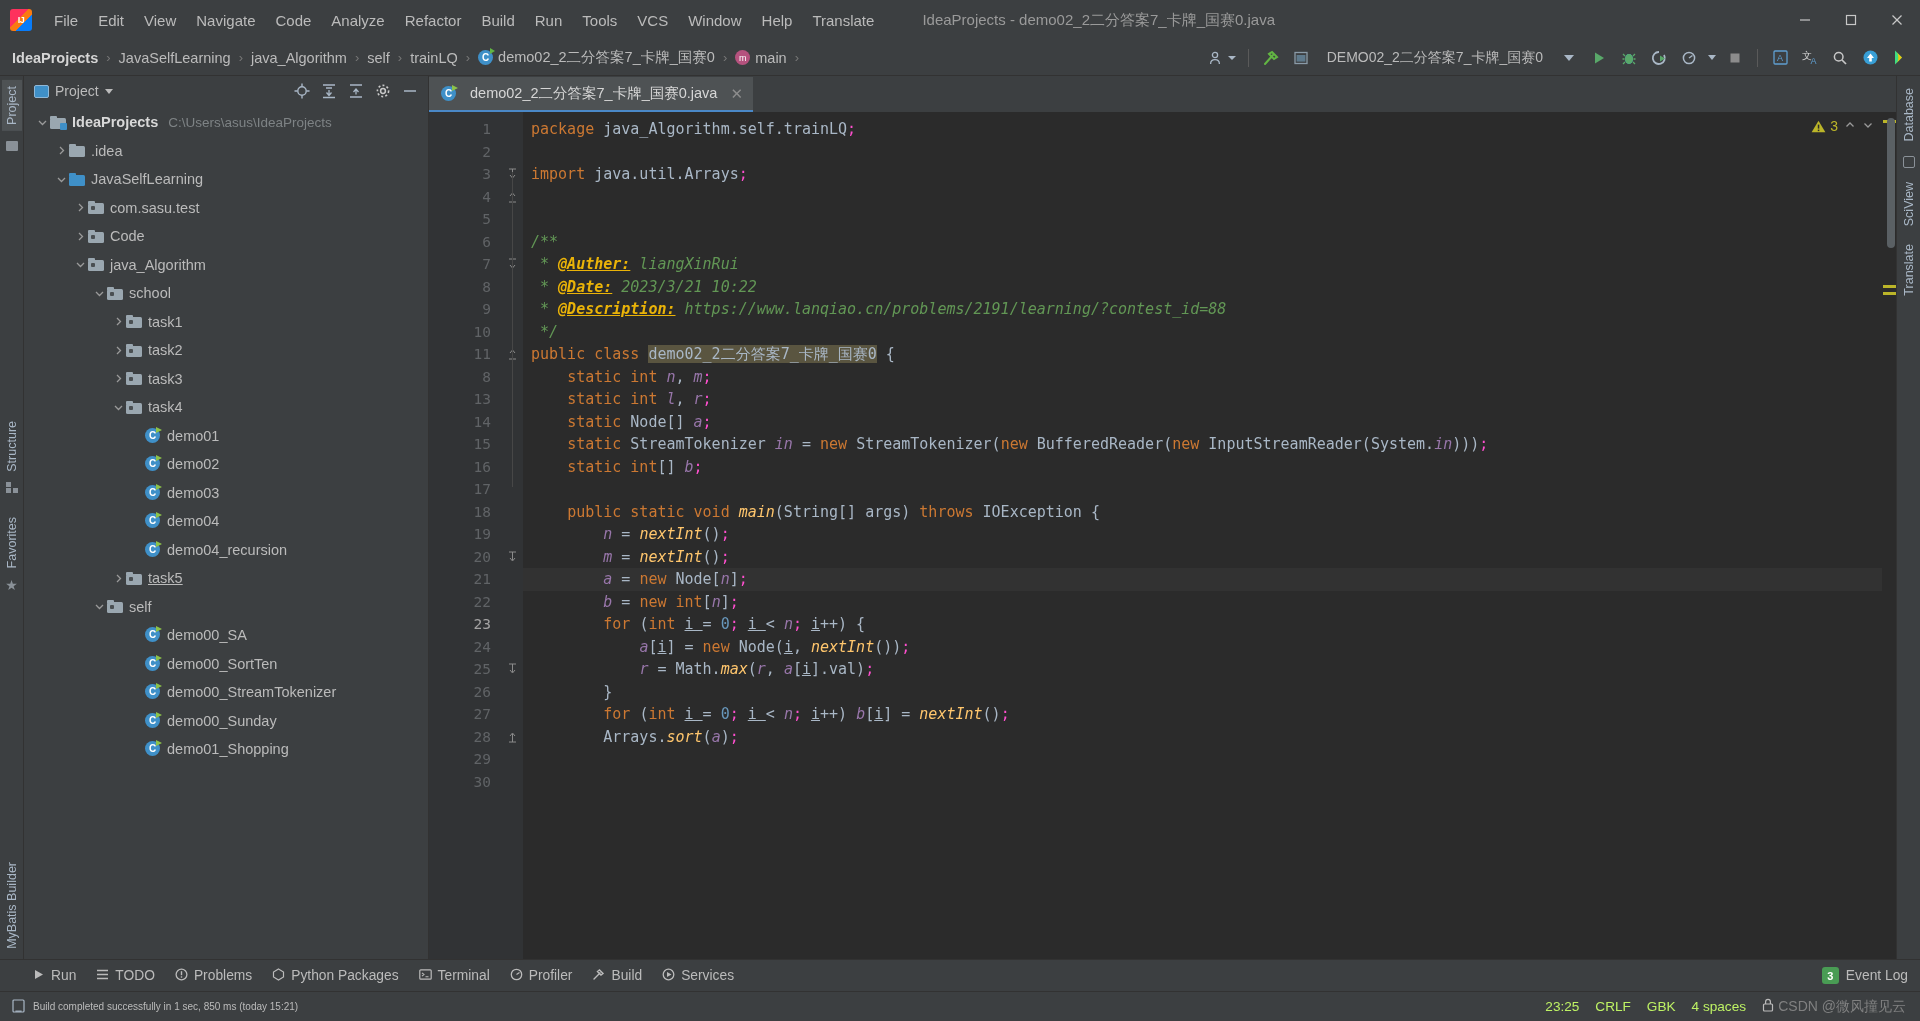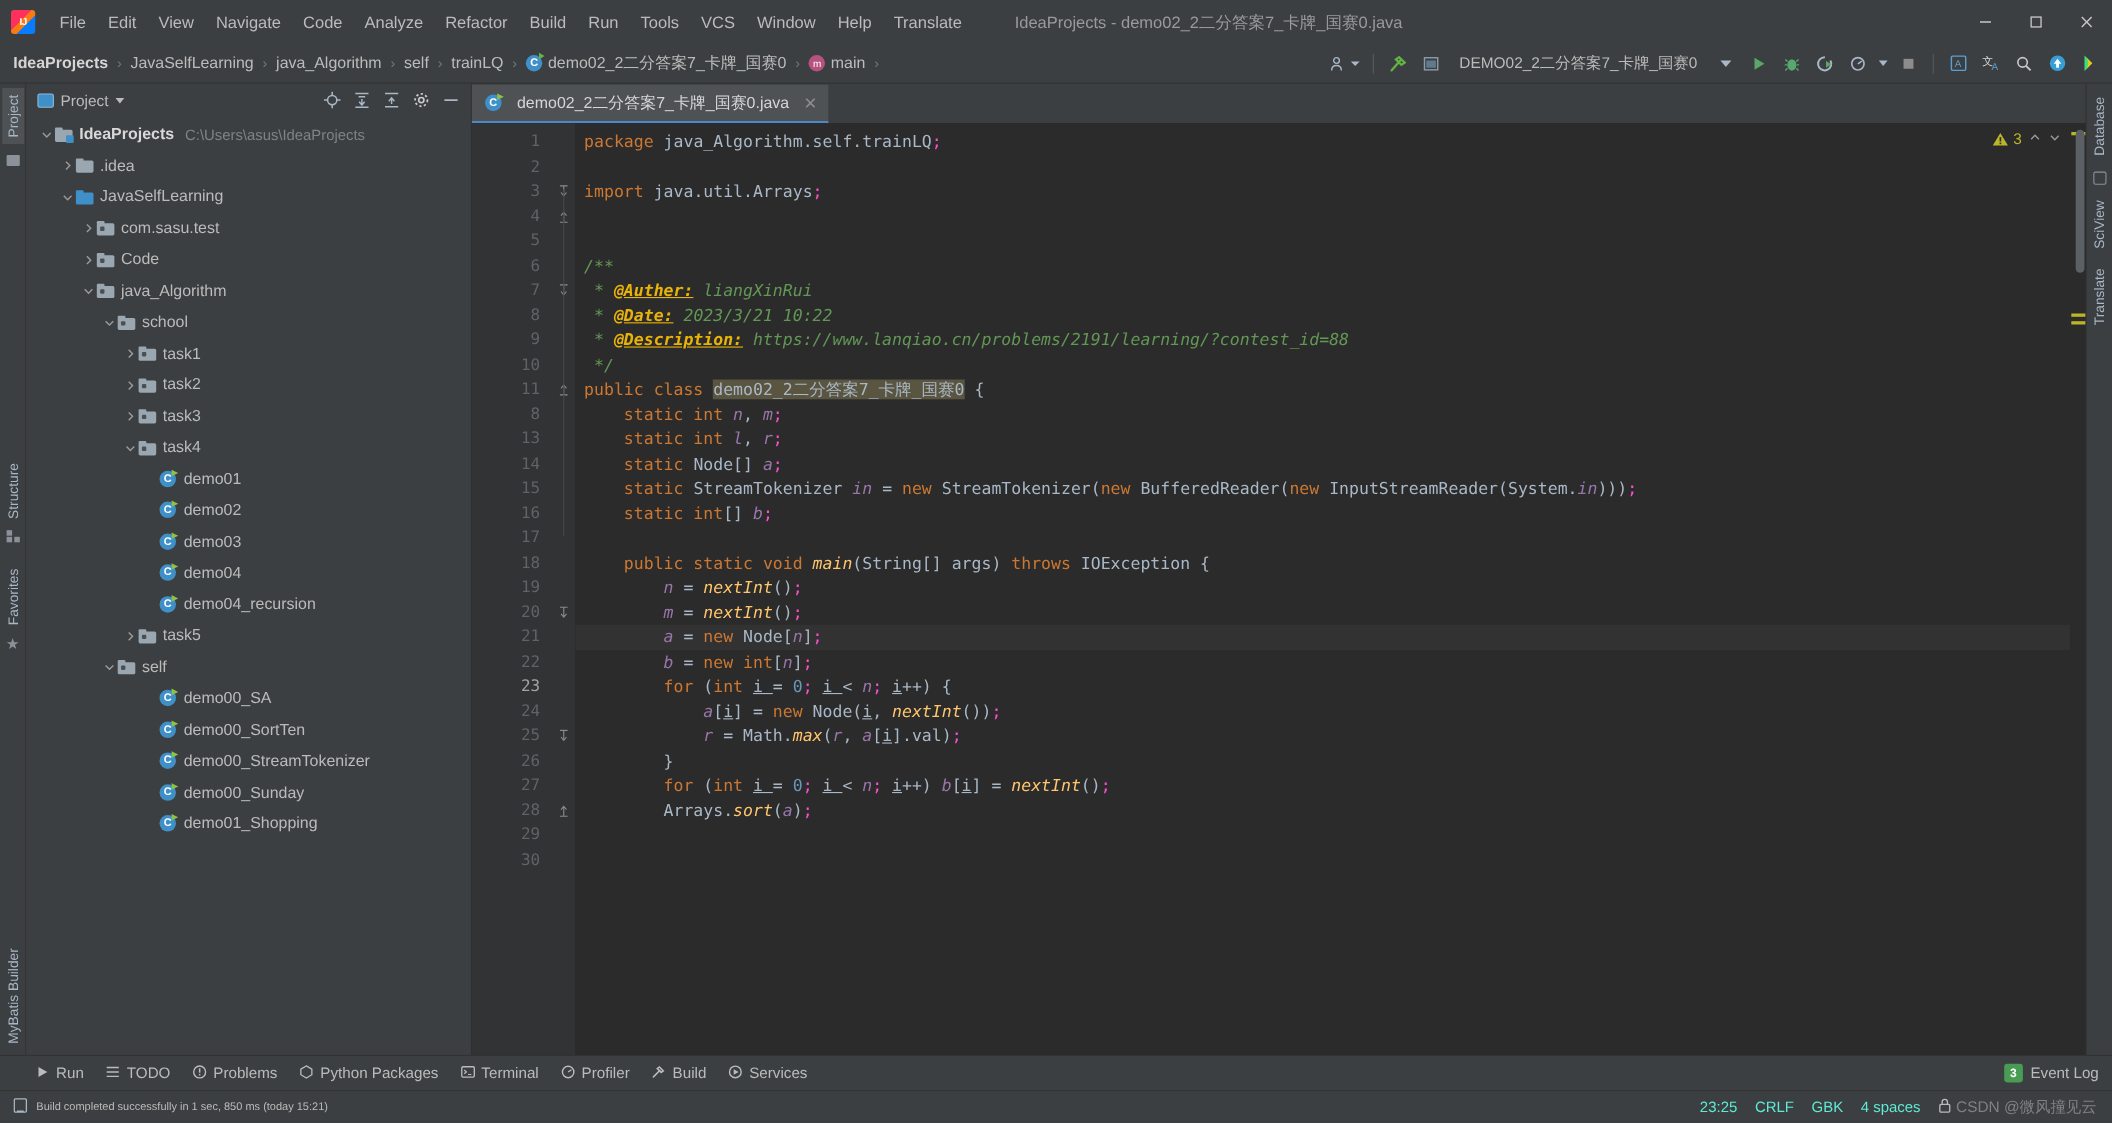--- a/index.html
+++ b/index.html
@@ -223,21 +223,21 @@
     width: 17px; height: 17px; border-radius: 3px; background: #499c54; color: #fff;
     font-size: 11px; display: flex; align-items: center; justify-content: center; font-weight: bold;
   }
 
   
   .statusbar {
     height: 30px; background: #3c3f41; display: flex; align-items: center;
     padding: 0 10px 0 12px; flex: 0 0 30px; border-top: 1px solid #323232; position: relative;
   }
   .status-msg { color: #bbbbbb; font-size: 10px; display:flex; align-items:center; gap:8px;}
-  .status-right { margin-left: auto; display: flex; align-items: center; gap: 16px; color: #5eead4; font-size: 13.6px;}
+  .status-right { margin-left: auto; display: flex; align-items: center; gap: 16px; color: #bef264; font-size: 13.6px;}
   .watermark {
     position: absolute; right: 14px; color: #8c8c8c; font-size: 14px; opacity: 0.85; white-space: nowrap;
     pointer-events:none;
   }
   .gicon { display:inline-block; }
 </style>
 </head>
 <body>
 
 <div class="app">
@@ -639,21 +639,21 @@
             </span>
             <span class="tlabel">demo04</span>
           </div>
           <div class="trow" style="padding-left: 105px;">
             <span class="tw"></span>
             <span class="cls-ic">
               <span class="c-circ">C</span>
             </span>
             <span class="tlabel">demo04_recursion</span>
           </div>
-          <div class="trow" style="padding-left: 86px;">
+          <div class="trow" style="padding-left: 86px; text-decoration: underline;">
             <span class="tw">
               <svg width="9" height="9" viewBox="0 0 9 9">
                 <path d="M3 1 L6.5 4.5 L3 8" stroke="#9a9a9a" stroke-width="1.3" fill="none"></path>
               </svg>
             </span>
             <span class="folder">
               <span class="f-tab"></span>
               <span class="f-body"></span>
               <span class="f-dot"></span>
             </span>

